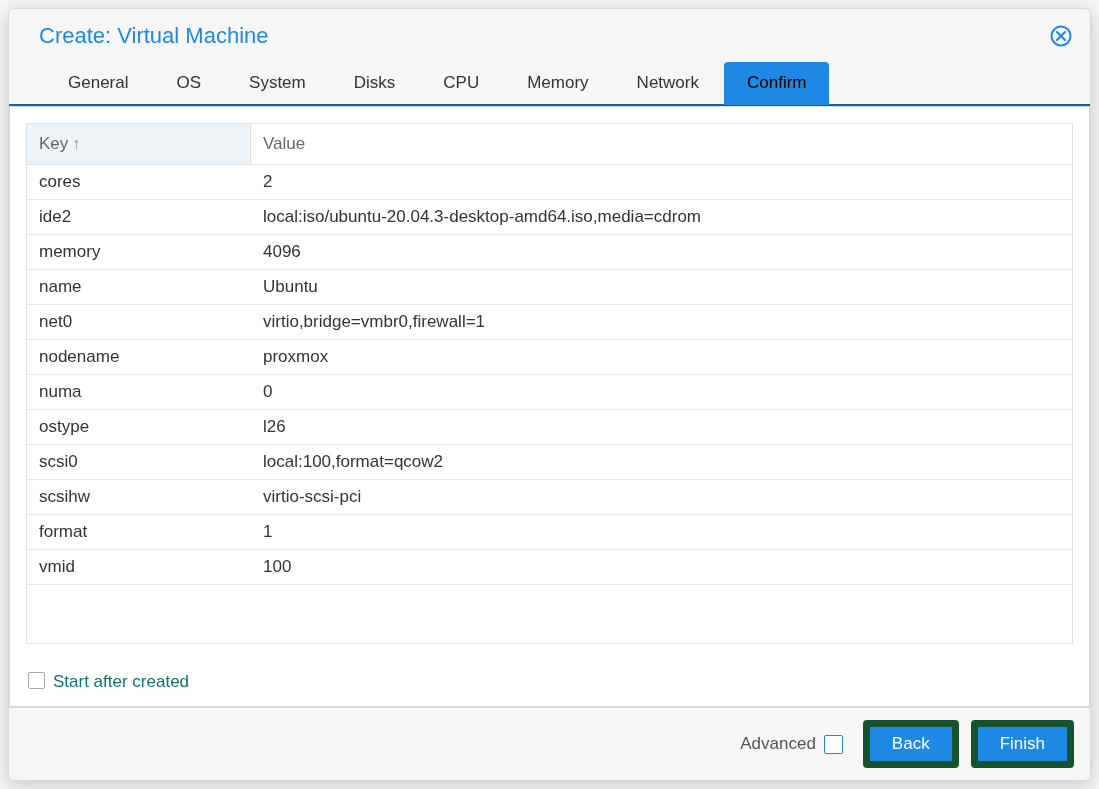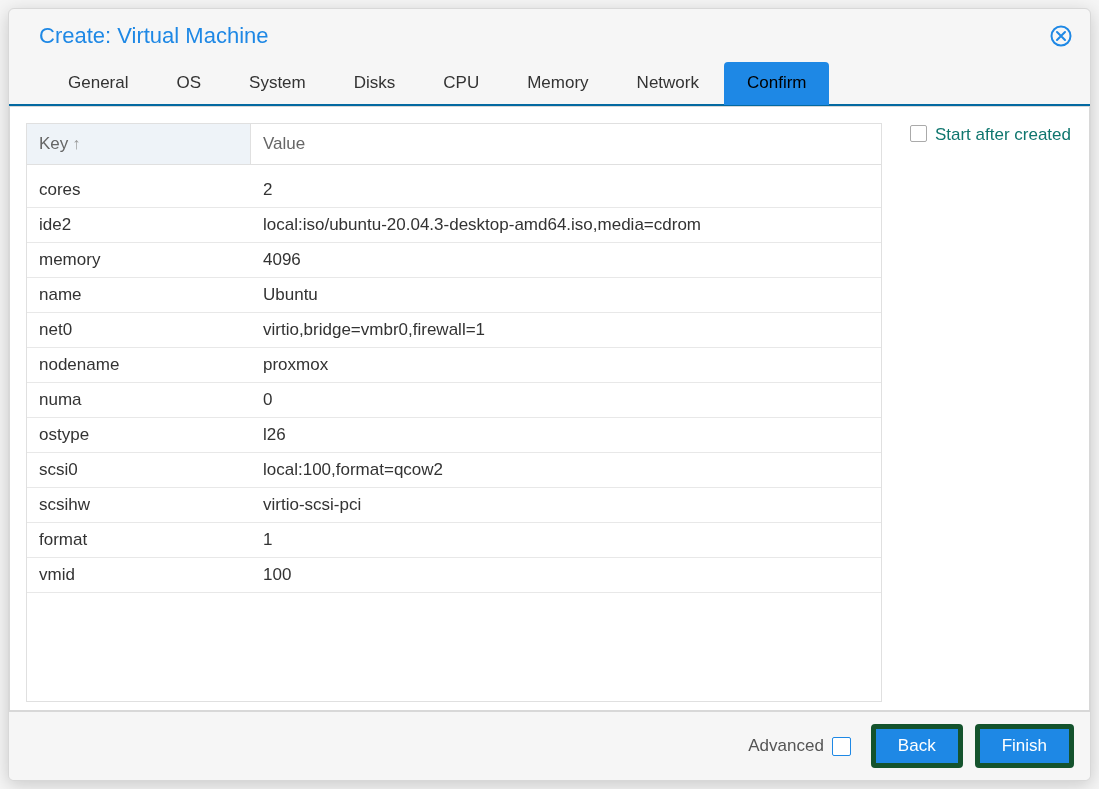--- a/index.html
+++ b/index.html
@@ -67,21 +67,21 @@
       border: 1px solid #d8d8d8;
       margin: 0;
       display: flex;
       flex-direction: column;
       overflow: hidden;
     }
     .content-inner {
       flex: 1;
       padding: 16px 16px 8px 16px;
       display: flex;
-      flex-direction: row;
+      flex-direction: column;
       overflow: hidden;
       gap: 26px;
     }
     .table {
       border: 1px solid #e0e0e0;
       flex: 1;
       display: flex;
       flex-direction: column;
       overflow: hidden;
     }
@@ -104,21 +104,20 @@
       background: #eef3f8;
     }
     .th-value { flex: 1; border-right: none; }
     .sort-arrow {
       color: #999;
       font-size: 16px;
     }
     .table-body {
       flex: 1;
       overflow: auto;
-      margin-top: 8px;
     }
     .table-row {
       display: flex;
       border-bottom: 1px solid #e8e8e8;
     }
     .td {
       padding: 7px 12px;
       font-size: 17px;
       color: #333;
     }
@@ -158,21 +157,21 @@
       margin-right: 8px;
     }
     .adv .checkbox {
       border-color: #1e88e5;
       width: 19px;
       height: 19px;
     }
     .btn {
       background: #1e88e5;
       color: #fff;
-      border: 5px solid #14532d;
+      border: 7px solid #14532d;
       border-radius: 4px;
       padding: 7px 22px;
       font-size: 17px;
       cursor: pointer;
     }
   </style>
 </head>
 <body>
 
 <div class="dialog">

